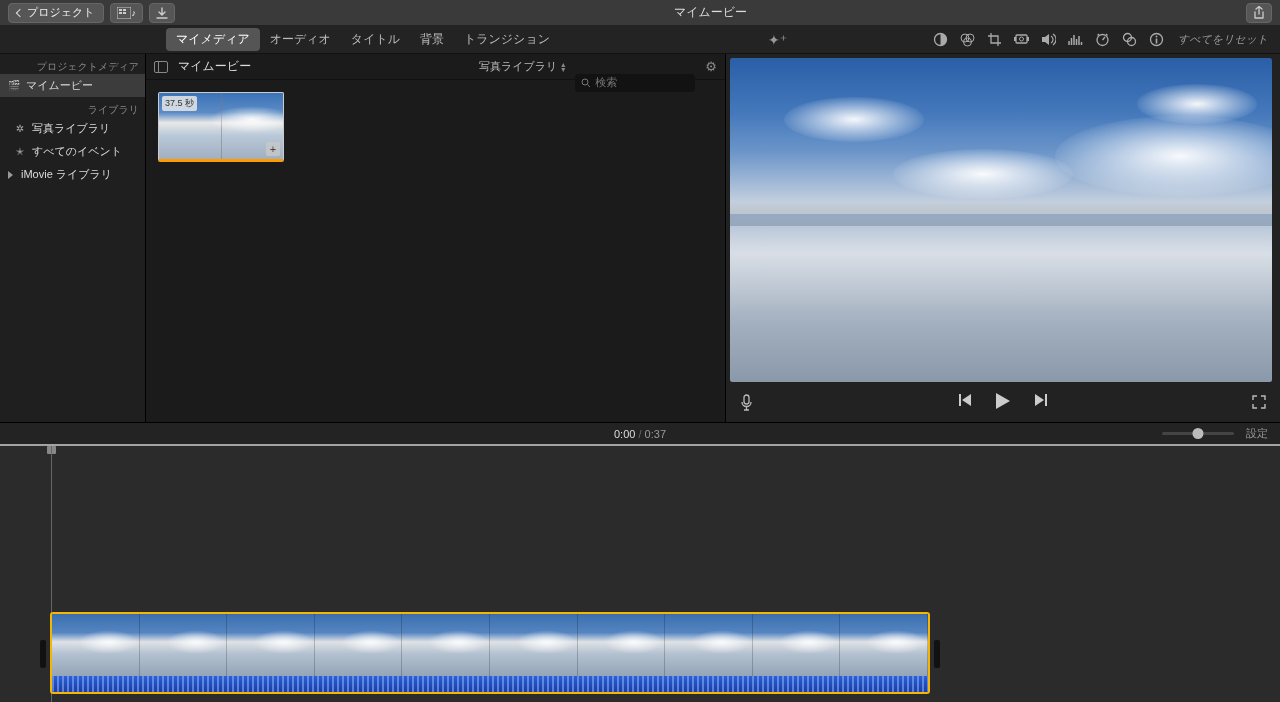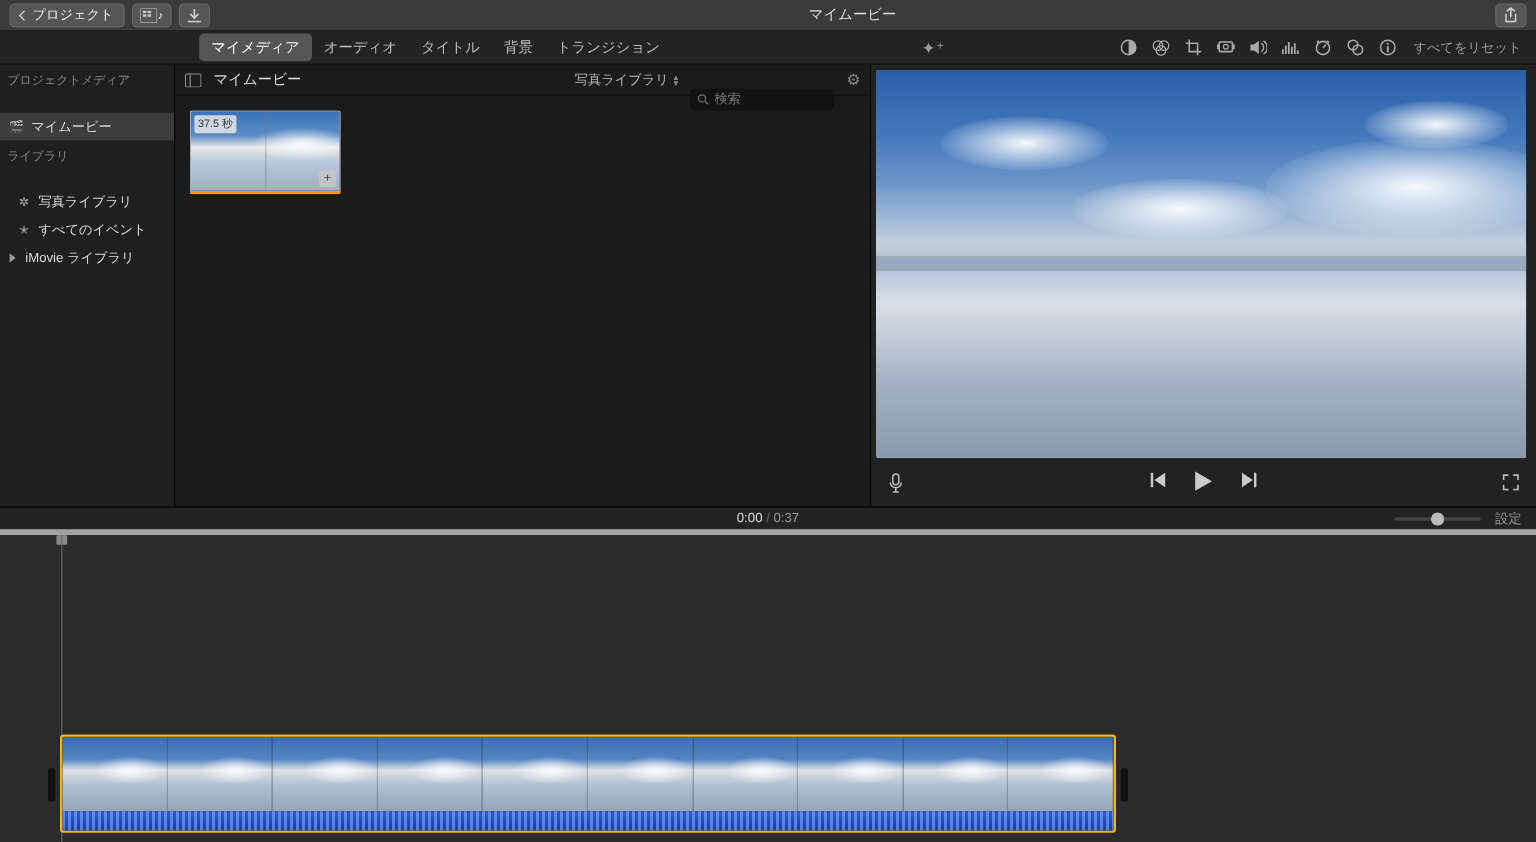--- a/index.html
+++ b/index.html
@@ -16,30 +16,30 @@
 
 
 .mediatabs { height: 28px; background: #232323; display: flex; align-items: center; border-bottom:1px solid #111;gap:30px; }
 .mediatabs-left { width: 726px; display:flex; align-items:center; justify-content:center; }
 .mediatabs a { color: #bbb; font-size: 12px; padding: 3px 10px; cursor:pointer; }
 .mediatabs a.active { background: #555; border-radius: 4px; color: #fff; }
 .mediatabs-right { flex:1; display:flex; align-items:center; padding:0 12px; gap:14px; }
 .wand { color:#999; font-size:14px; }
 .tool-icons { margin-left:auto; display:flex; gap:12px; align-items:center; }
 .tool-icons span { color:#aaa; font-size:13px; cursor:pointer; }
-.reset-link { color:#999; font-size:11px; cursor:pointer; }
+.reset-link { color:#999; font-size:11px; cursor:pointer;font-style:italic; }
 
 
 .main { display:flex; height: 368px; }
 .left-col { width: 146px; background:#1f1f1f; border-right:1px solid #000; }
 .browser { flex:1; background:#1b1b1b; border-right:1px solid #000; display:flex; flex-direction:column; min-width:0;}
 .viewer { width: 554px; background:#222; display:flex; flex-direction:column; }
 
 
-.side-section-h { font-size:10px; color:#888; padding:6px 6px 20px; }
+.side-section-h { font-size:10px; color:#888; padding:6px 6px 0;text-align:right; }
 .side-item { padding:4px 8px; font-size:11px; color:#ddd; display:flex; align-items:center; gap:6px; cursor:pointer; }
 .side-item.sel { background:#3c3c3c; }
 .side-icon { width:12px; text-align:center; color:#aaa; font-size:10px; }
 .side-sub { padding-left:14px; }
 .disc-tri { display:inline-block; width:0; height:0; border-top:4px solid transparent; border-bottom:4px solid transparent; border-left:5px solid #999; margin-right:2px;}
 
 
 .browser-head { height:26px; display:flex; align-items:center; padding:0 8px; gap:10px; border-bottom:1px solid #111;}
 .browser-head .sb-toggle { color:#888; font-size:12px; cursor:pointer;}
 .browser-head .bh-title { color:#ddd; font-size:12px; }
@@ -71,21 +71,21 @@
 .horizon-band { position:absolute; top:44%; left:0; right:0; height:8%; background:linear-gradient(to bottom, rgba(200,210,220,0.3), rgba(120,130,140,0.5));}
 
 .viewer-controls { height:40px; display:flex; align-items:center; padding:0 14px; color:#bbb;}
 .vc-left { font-size:14px;}
 .vc-center { flex:1; display:flex; justify-content:center; gap:24px; font-size:14px;}
 .vc-center span { cursor:pointer;}
 .play-tri { display:inline-block; width:0; height:0; border-top:8px solid transparent; border-bottom:8px solid transparent; border-left:14px solid #ccc;}
 .vc-right { font-size:13px; cursor:pointer;}
 
 
-.tl-head { height:24px; background:#232323; display:flex; align-items:center; padding:0 12px; color:#999; font-size:11px; border-top:1px solid #000; border-bottom:5px solid #a3a3a3;}
+.tl-head { height:24px; background:#232323; display:flex; align-items:center; padding:0 12px; color:#999; font-size:11px; border-top:1px solid #000; border-bottom:2px solid #a3a3a3;}
 .tl-time { position:absolute; left:50%; transform:translateX(-50%);}
 .tl-time .cur { color:#ddd;}
 .tl-right { margin-left:auto; display:flex; align-items:center; gap:12px;}
 .zoom-slider { width:72px; height:3px; background:#444; border-radius:2px; position:relative;}
 .zoom-thumb { position:absolute; top:-4px; left:50%; width:11px; height:11px; background:#bbb; border-radius:50%; transform:translateX(-50%);}
 
 
 .timeline { height:256px; background:#2b2b2b; position:relative; padding-top:10px;}
 .playhead-line { position:absolute; top:0; bottom:0; left:51px; width:1px; background:#666;}
 .playhead-top { position:absolute; top:0; left:47px; width:9px; height:8px; background:#888; border-radius:1px;}

